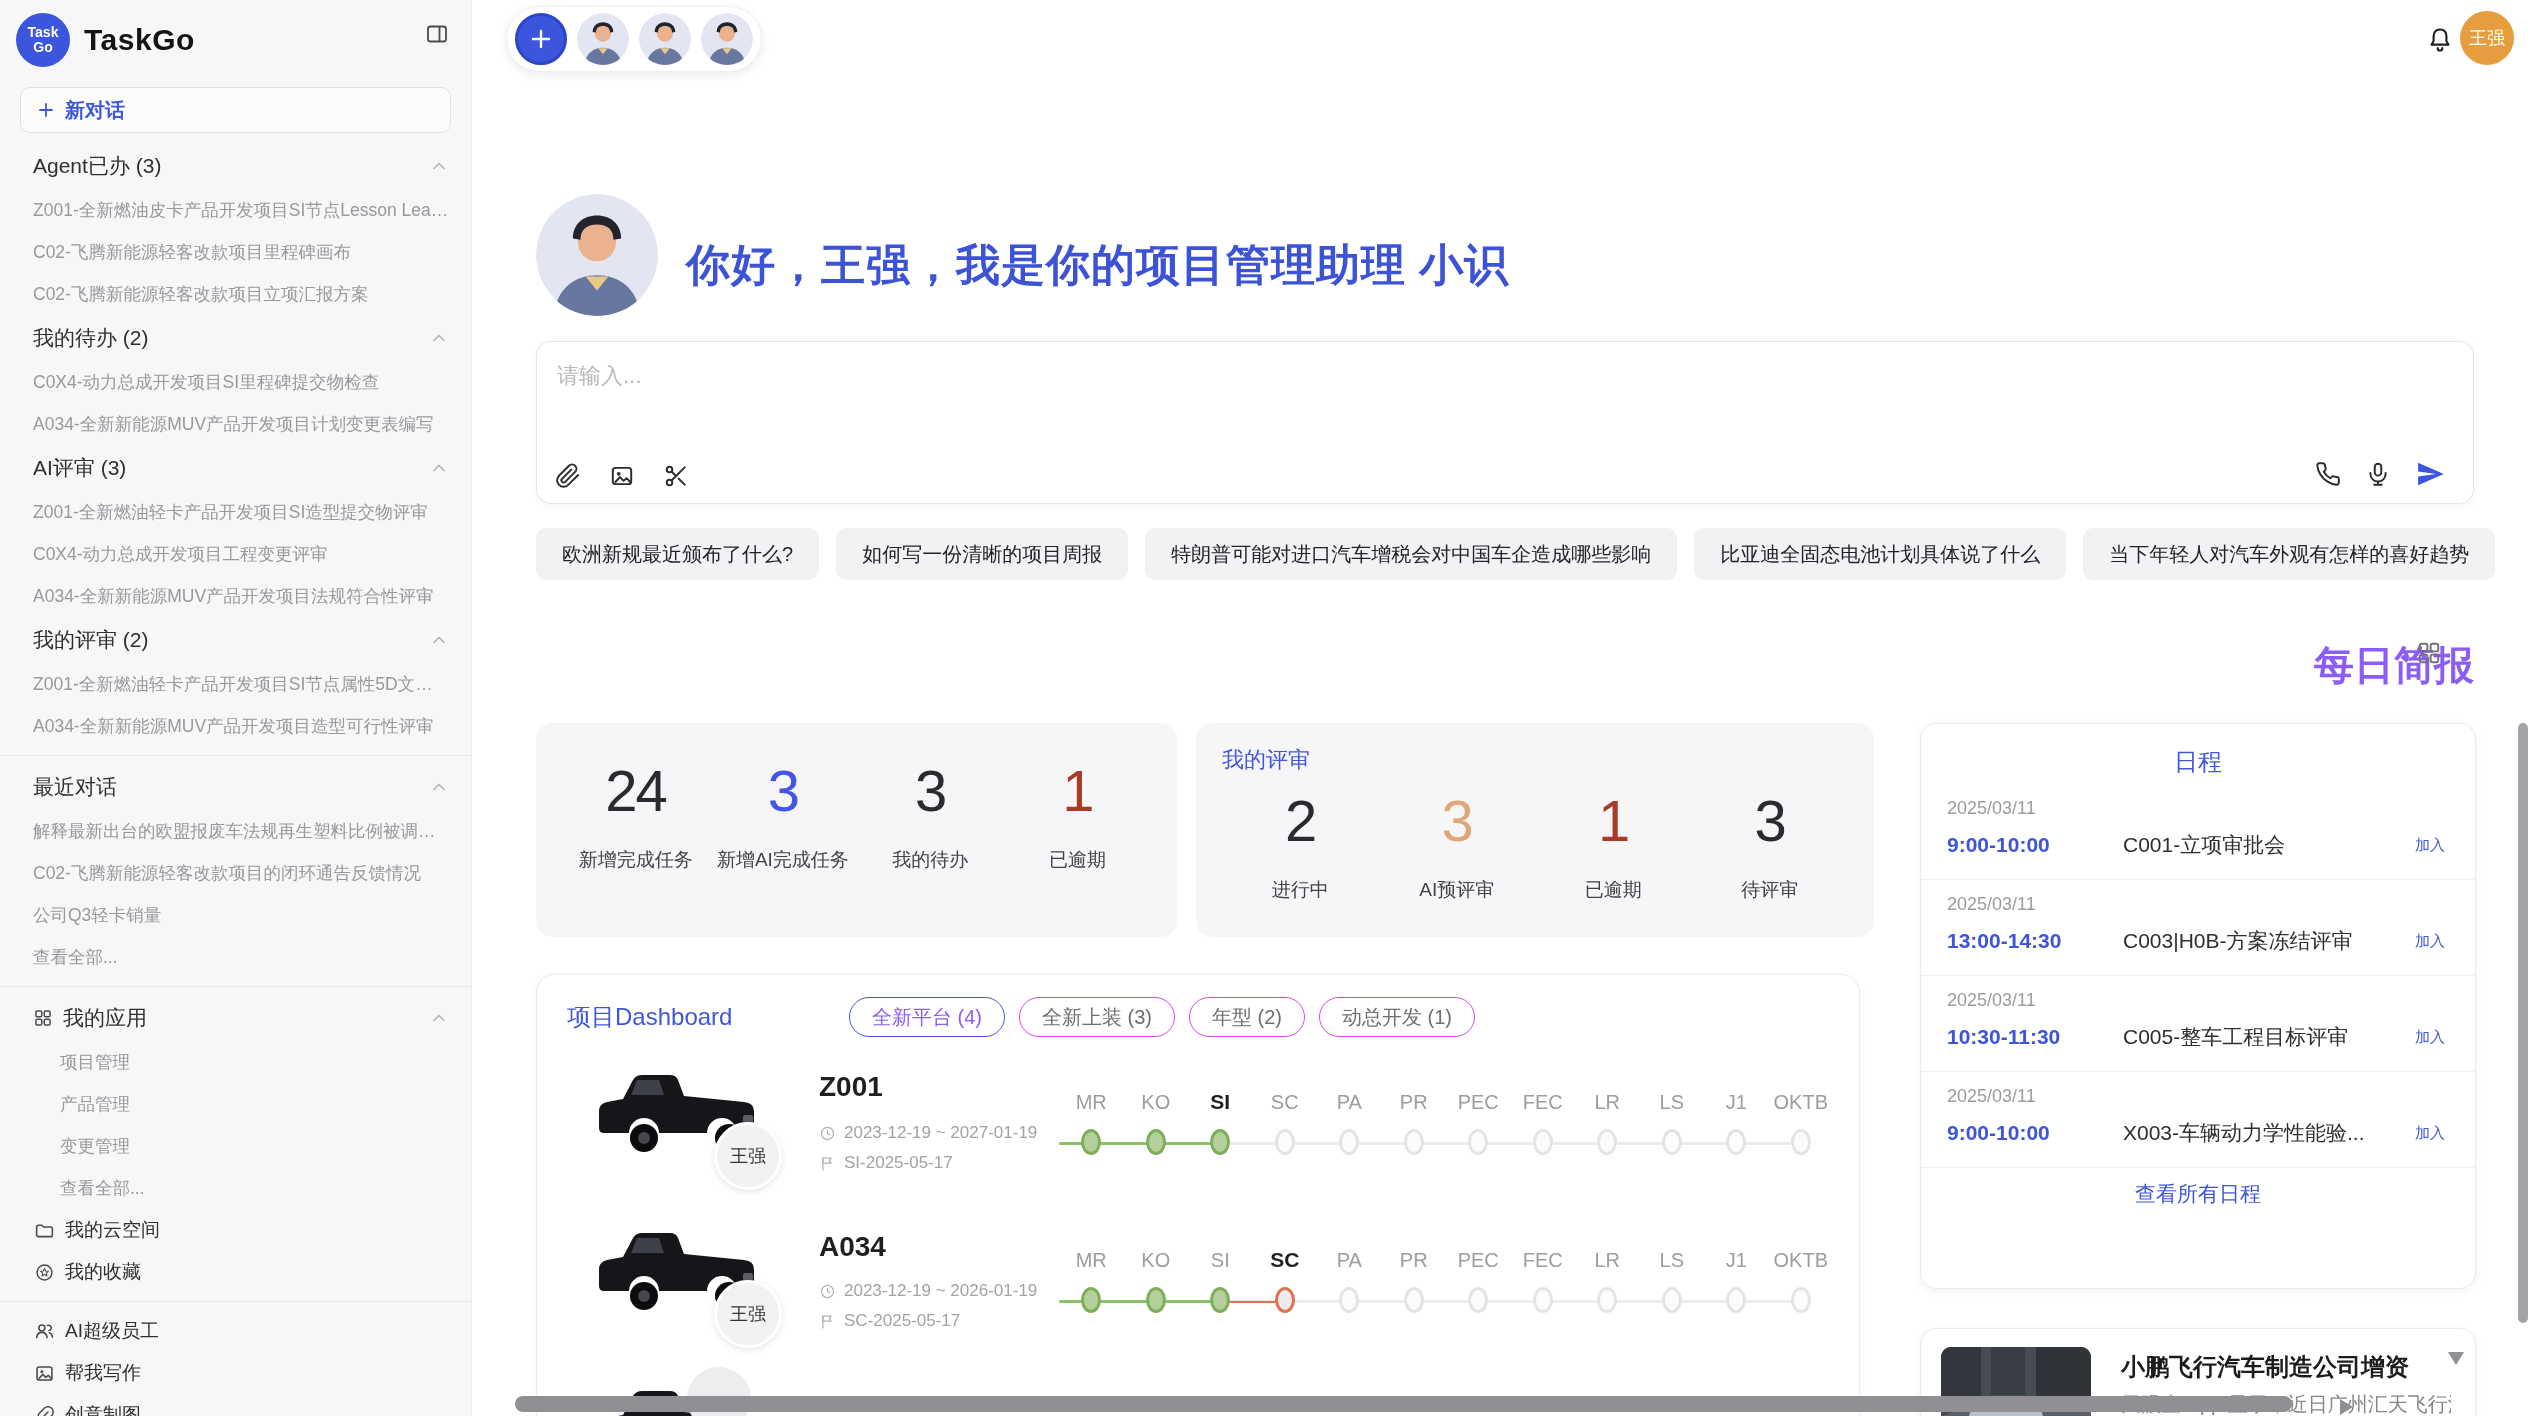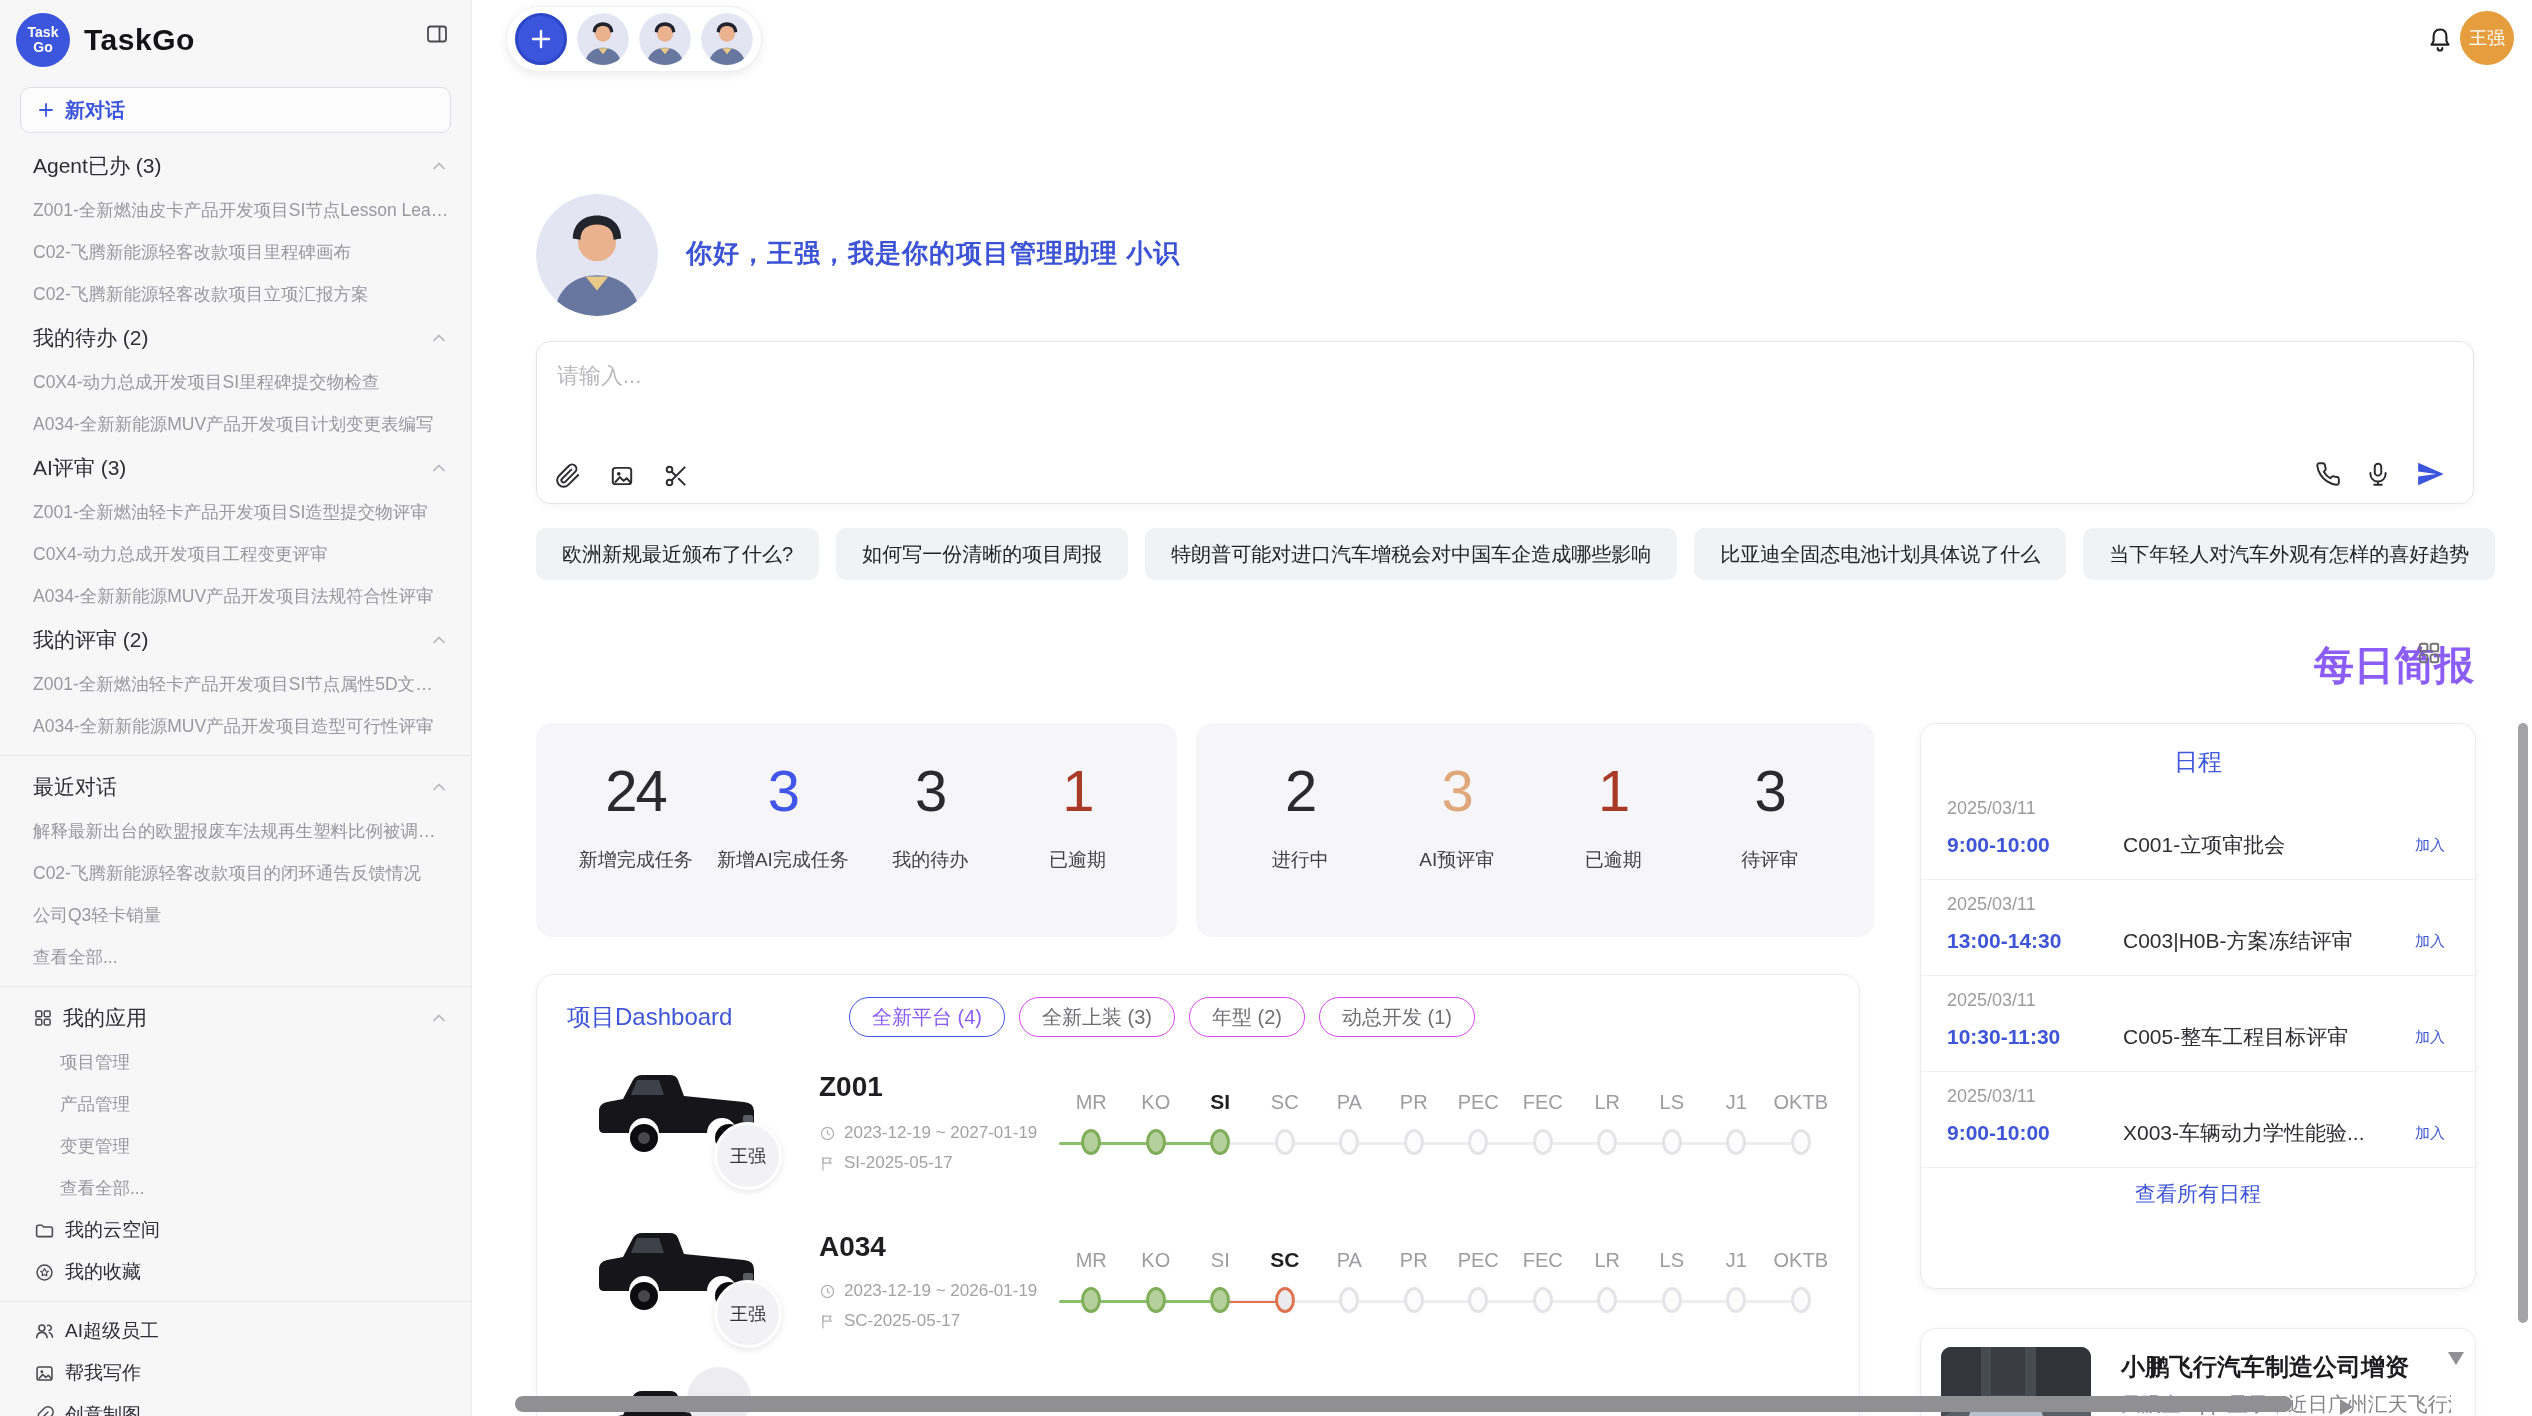--- a/index.html
+++ b/index.html
@@ -41,21 +41,21 @@
   .pill-plus { width:52px; height:52px; border-radius:50%; background:#3c55dd; border:3px solid #2c46c6;
     color:#fff; display:flex; align-items:center; justify-content:center; cursor:pointer; }
   .pill-avatar { width:52px; height:52px; border-radius:50%; overflow:hidden; cursor:pointer; }
 
   .bell { position:absolute; left:1954px; top:26px; color:#1f1f23; cursor:pointer; }
   .user-avatar { position:absolute; left:1988px; top:11px; width:54px; height:54px; border-radius:50%;
     background:#e59d3e; color:#fff; font-size:18px; display:flex; align-items:center; justify-content:center;
     cursor:pointer; }
 
   .greet-avatar { position:absolute; left:64px; top:194px; width:122px; height:122px; border-radius:50%; overflow:hidden; }
-  .greet-text { position:absolute; left:214px; top:236px; font-size:26px; font-weight:700; color:#3d53d6; letter-spacing:1px; }
+  .greet-text { position:absolute; left:214px; top:236px; font-size:44px; font-weight:700; color:#3d53d6; letter-spacing:1px; }
 
   .input-card { position:absolute; left:64px; top:341px; width:1938px; height:163px; border:1px solid #e4e4e8;
     border-radius:14px; box-shadow:0 2px 8px rgba(0,0,0,.04); }
   .main-input { position:absolute; left:20px; top:14px; width:1600px; height:40px; border:none; outline:none;
     font-size:22px; color:#333; font-family:"Liberation Sans", sans-serif; background:transparent; }
   .main-input::placeholder { color:#b8b8bd; }
   .in-icons-l { position:absolute; left:18px; bottom:14px; display:flex; gap:28px; color:#2c2c30; }
   .in-icons-r { position:absolute; right:28px; bottom:14px; display:flex; gap:24px; align-items:center; color:#2c2c30; }
   .in-ic { cursor:pointer; }
   .send-ic { color:#3c55dd; }
@@ -468,20 +468,21 @@
         <div class="stat-label">我的待办</div>
       </div>
       <div class="stat">
         <div class="stat-value c-red">1</div>
         <div class="stat-label">已逾期</div>
       </div>
     </div>
   </div>
 
   <div class="stat-card" id="stat-card-2">
+    <div class="card-label">我的评审</div>
     <div class="stats-row">
       <div class="stat">
         <div class="stat-value">2</div>
         <div class="stat-label">进行中</div>
       </div>
       <div class="stat">
         <div class="stat-value c-orange">3</div>
         <div class="stat-label">AI预评审</div>
       </div>
       <div class="stat">

